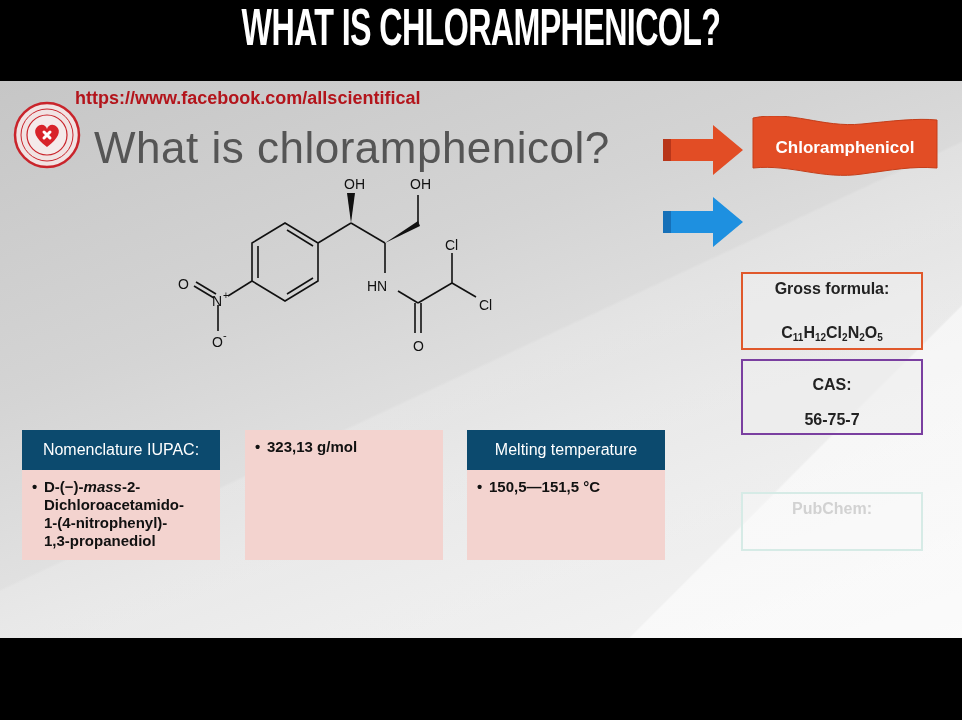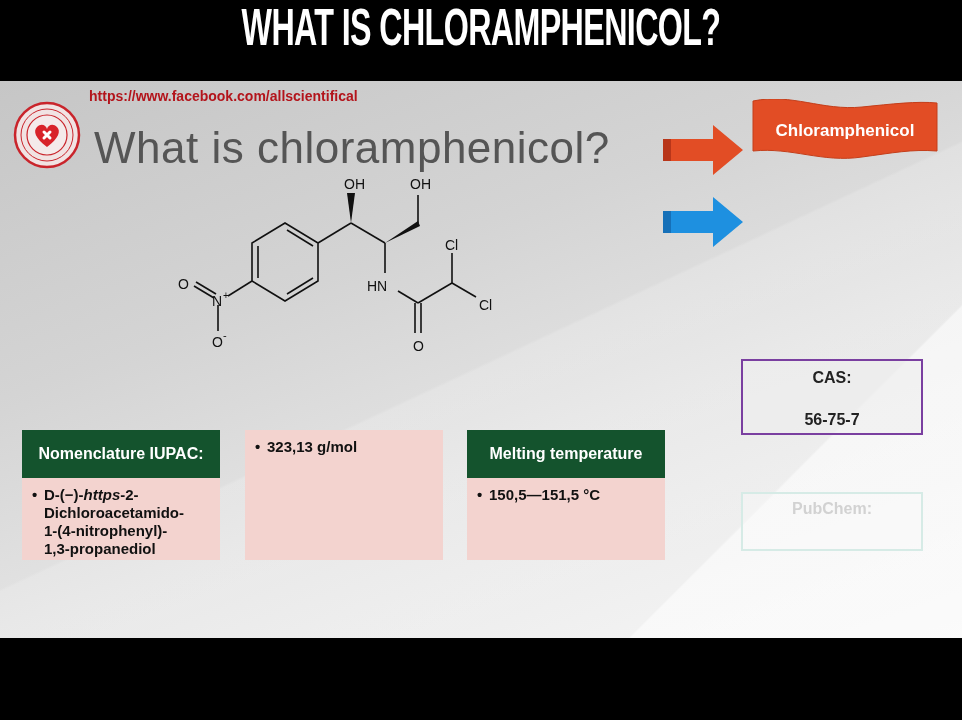--- a/index.html
+++ b/index.html
@@ -10,40 +10,40 @@
     transform:scaleX(0.62); transform-origin:center; line-height:62px; }
   .slide { position:absolute; left:0; top:81px; width:962px; height:557px; overflow:hidden;
     background:linear-gradient(160deg,#c6c6c6 0%,#d4d4d4 35%,#e6e6e6 65%,#f4f4f4 100%); }
   .slide .diag1 { position:absolute; left:-200px; top:-60px; width:1400px; height:1000px;
     background:linear-gradient(155deg, rgba(255,255,255,0) 40%, rgba(255,255,255,0.18) 40.2%, rgba(255,255,255,0.18) 100%); pointer-events:none;}
   .slide .diag2 { position:absolute; left:0; top:0; width:962px; height:557px;
     background:linear-gradient(135deg, rgba(0,0,0,0) 78%, rgba(255,255,255,0.55) 78.2%); pointer-events:none;}
   .bottom-bar { position:absolute; left:0; top:638px; width:962px; height:82px; background:#000; }
 
   .logo { position:absolute; left:13px; top:20px; width:68px; height:68px; }
-  .fb-link { position:absolute; left:89px; top:7px; color:#b3141b; font-weight:bold; font-size:14px; text-decoration:none; }
+  .fb-link { position:absolute; left:75px; top:7px; color:#b3141b; font-weight:bold; font-size:18px; text-decoration:none; }
   .slide-title { position:absolute; left:94px; top:42px; color:#555; font-size:44px; font-weight:normal; letter-spacing:0.5px; }
 
   .molecule { position:absolute; left:170px; top:92px; width:340px; height:190px; }
 
   .arrow { position:absolute; }
   .banner { position:absolute; width:186px; height:64px; }
   .banner-label { position:absolute; left:0; top:0; width:100%; height:100%; display:flex; align-items:center; justify-content:center;
     color:#fff; font-weight:bold; font-size:17px; }
 
   .info-box { position:absolute; left:741px; width:182px; border:2px solid; text-align:center; font-weight:bold; color:#222; font-size:16px; }
   .info-box .lbl { position:absolute; left:0; width:100%; }
   .info-box .val { position:absolute; left:0; width:100%; }
   .box-gross { top:191px; height:78px; border-color:#e0582b; background:rgba(238,238,238,0.6); }
   .box-cas { top:278px; height:76px; border-color:#7a3fa0; background:rgba(238,238,238,0.6); }
   .box-pub { top:411px; height:59px; border-color:#d6ebe6; color:#d2d2d2; background:rgba(250,250,250,0.4); }
   sub { font-size:10px; vertical-align:-3px; }
 
   .card { position:absolute; top:349px; width:198px; height:130px; background:#f3d3cf; }
-  .card-head { height:48px; background:#14532d; color:#fff; font-weight:bold; font-size:16px; display:flex; align-items:center; justify-content:center; }
+  .card-head { height:40px; background:#0c4a6e; color:#fff; font-weight:normal; font-size:16px; display:flex; align-items:center; justify-content:center; }
   .card-body { padding:8px 10px 0 10px; font-weight:bold; font-size:15px; color:#111; line-height:18px; display:flex; }
   .card-body .bullet { width:12px; flex:none; }
 </style>
 </head>
 <body>
 
 <div class="top-bar">
   <div class="video-title">WHAT IS CHLORAMPHENICOL?</div>
 </div>
 
@@ -110,48 +110,52 @@
     <text x="53" y="126" font-size="10">+</text>
     <text x="42" y="174">O</text>
     <text x="53" y="166" font-size="11">-</text>
   </svg>
 
   <svg class="arrow" style="left:663px;top:44px;" width="80" height="50" viewBox="0 0 80 50">
     <polygon points="0,14 50,14 50,0 80,25 50,50 50,36 0,36" fill="#e24d25"></polygon>
     <rect x="0" y="14" width="8" height="22" fill="#b8361a"></rect>
   </svg>
 
-  <div class="banner" style="left:752px;top:18px;">
+  <div class="banner" style="left:752px;top:35px;">
     <svg width="186" height="64" viewBox="0 0 186 64" style="position:absolute;left:0;top:0;">
       <path d="M1,2 C40,-6 70,12 110,8 C140,5 165,2 185,4 L185,52 C160,50 140,54 110,58 C70,64 40,48 1,52 Z" fill="#e24d25" stroke="#c43e1a" stroke-width="1"></path>
     </svg>
     <div class="banner-label">Chloramphenicol</div>
   </div>
 
   <svg class="arrow" style="left:663px;top:116px;" width="80" height="50" viewBox="0 0 80 50">
     <polygon points="0,14 50,14 50,0 80,25 50,50 50,36 0,36" fill="#1e90e0"></polygon>
     <rect x="0" y="14" width="8" height="22" fill="#1670b8"></rect>
   </svg>
 
 
+  <div class="info-box box-gross">
+    <div class="lbl" style="top:6px;">Gross formula:</div>
+    <div class="val" style="top:50px;"><span>C</span><sub>11</sub><span>H</span><sub>12</sub><span>Cl</span><sub>2</sub><span>N</span><sub>2</sub><span>O</span><sub>5</sub></div>
+  </div>
 
   <div class="info-box box-cas">
-    <div class="lbl" style="top:8px;">CAS:</div>
+    <div class="lbl" style="top:15px;">CAS:</div>
     <div class="val" style="top:50px;">56-75-7</div>
   </div>
 
   <div class="info-box box-pub">
     <div class="lbl" style="top:6px;">PubChem:</div>
   </div>
 
   <div class="card" style="left:22px;">
     <div class="card-head">Nomenclature IUPAC:</div>
     <div class="card-body">
       <span class="bullet">•</span>
-      <span><span>D-(−)-</span><i>https</i><span>-2-</span><br><span>Dichloroacetamido-</span><br><span>1-(4-nitrophenyl)-</span><br><span>1,3-propanediol</span></span>
+      <span><span>D-(−)-</span><i>mass</i><span>-2-</span><br><span>Dichloroacetamido-</span><br><span>1-(4-nitrophenyl)-</span><br><span>1,3-propanediol</span></span>
     </div>
   </div>
 
   <div class="card" style="left:245px;">
     <div class="card-body">
       <span class="bullet">•</span>
       <span>323,13 g/mol</span>
     </div>
   </div>
 

